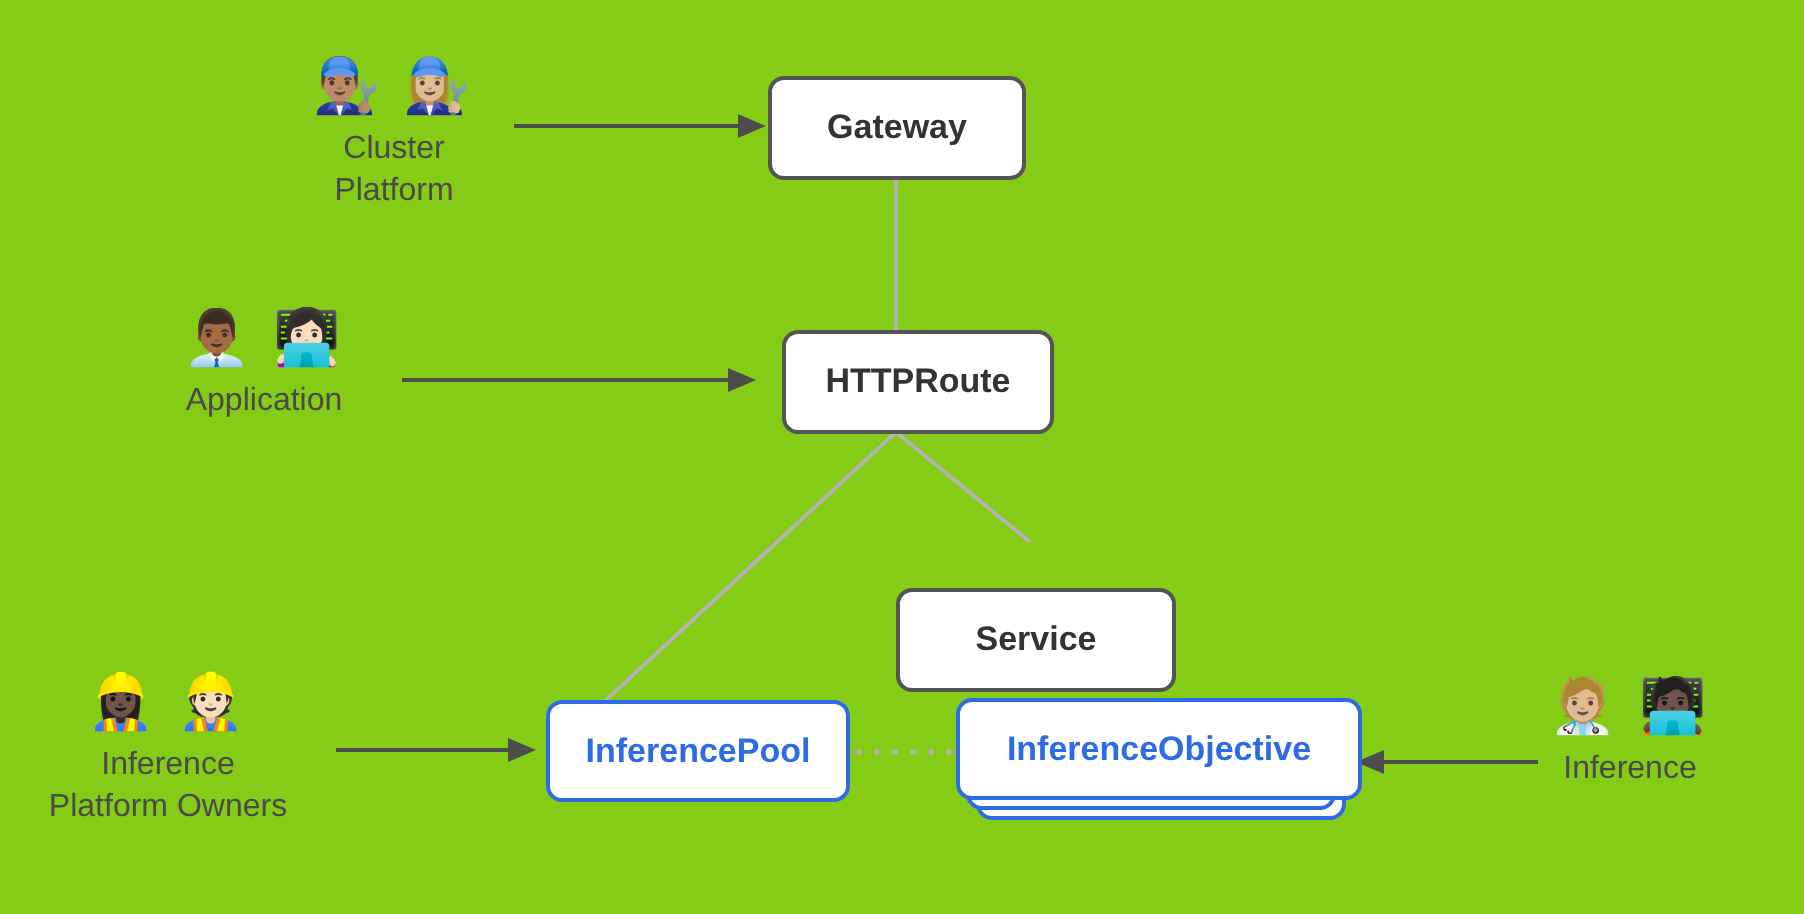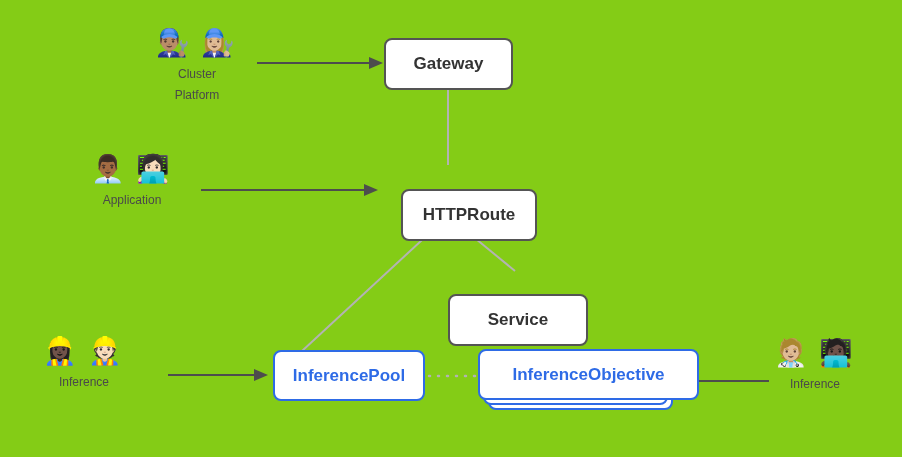--- a/index.html
+++ b/index.html
@@ -28,21 +28,21 @@
   }
   .persona{
     position:absolute;z-index:2;
     width:170px;text-align:center;
   }
   .persona .emoji{
     font-size:27px;line-height:34px;letter-spacing:2px;white-space:nowrap;
   }
   .persona .label{
     margin-top:4px;
-    font-size:12px;line-height:21px;color:#4a4a4a;
+    font-size:16px;line-height:21px;color:#4a4a4a;
   }
 </style>
 </head>
 <body>
 
 <div id="stage">
 
   <svg class="wires" width="902" height="457">
 
     <line x1="448" y1="90" x2="448" y2="165" stroke="#b3b3b3" stroke-width="2"></line>
@@ -66,35 +66,35 @@
     <g>
       <line x1="769" y1="381" x2="692" y2="381" stroke="#4d4d4d" stroke-width="2"></line>
       <polygon points="692,375 678,381 692,387" fill="#4d4d4d"></polygon>
     </g>
   </svg>
 
   <div class="node" style="left:384px;top:38px;width:129px;height:52px;">
     <span>Gateway</span>
   </div>
 
-  <div class="node" style="left:401px;top:165px;width:136px;height:52px;margin-top:24px;">
+  <div class="node" style="left:391px;top:165px;width:136px;height:52px;">
     <span>HTTPRoute</span>
   </div>
 
   <div class="node" style="left:448px;top:270px;width:140px;height:52px;margin-top:24px;">
     <span>Service</span>
   </div>
 
   <div class="node blue" style="left:273px;top:350px;width:152px;height:51px;text-align:right;">
     <span>InferencePool</span>
   </div>
 
   <div class="stack-back" style="left:488px;top:359px;width:185px;height:51px;"></div>
   <div class="stack-back" style="left:483px;top:354px;width:185px;height:51px;"></div>
-  <div class="node blue" style="left:478px;top:349px;width:221px;height:51px;">
+  <div class="node blue" style="left:478px;top:349px;width:203px;height:51px;">
     <span>InferenceObjective</span>
   </div>
 
   <div class="persona" style="left:112px;top:26px;">
     <div class="emoji">👨🏽‍🔧 👩🏼‍🔧</div>
     <div class="label">
       <div>Cluster</div>
       <div>Platform</div>
     </div>
   </div>
@@ -103,20 +103,21 @@
     <div class="emoji">👨🏾‍💼 👩🏻‍💻</div>
     <div class="label">
       <div>Application</div>
     </div>
   </div>
 
   <div class="persona" style="left:-1px;top:334px;">
     <div class="emoji">👷🏿‍♀️ 👷🏻</div>
     <div class="label">
       <div>Inference</div>
+      <div>Platform Owners</div>
     </div>
   </div>
 
   <div class="persona" style="left:730px;top:336px;">
     <div class="emoji">🧑🏼‍⚕️ 🧑🏿‍💻</div>
     <div class="label">
       <div>Inference</div>
     </div>
   </div>
 

